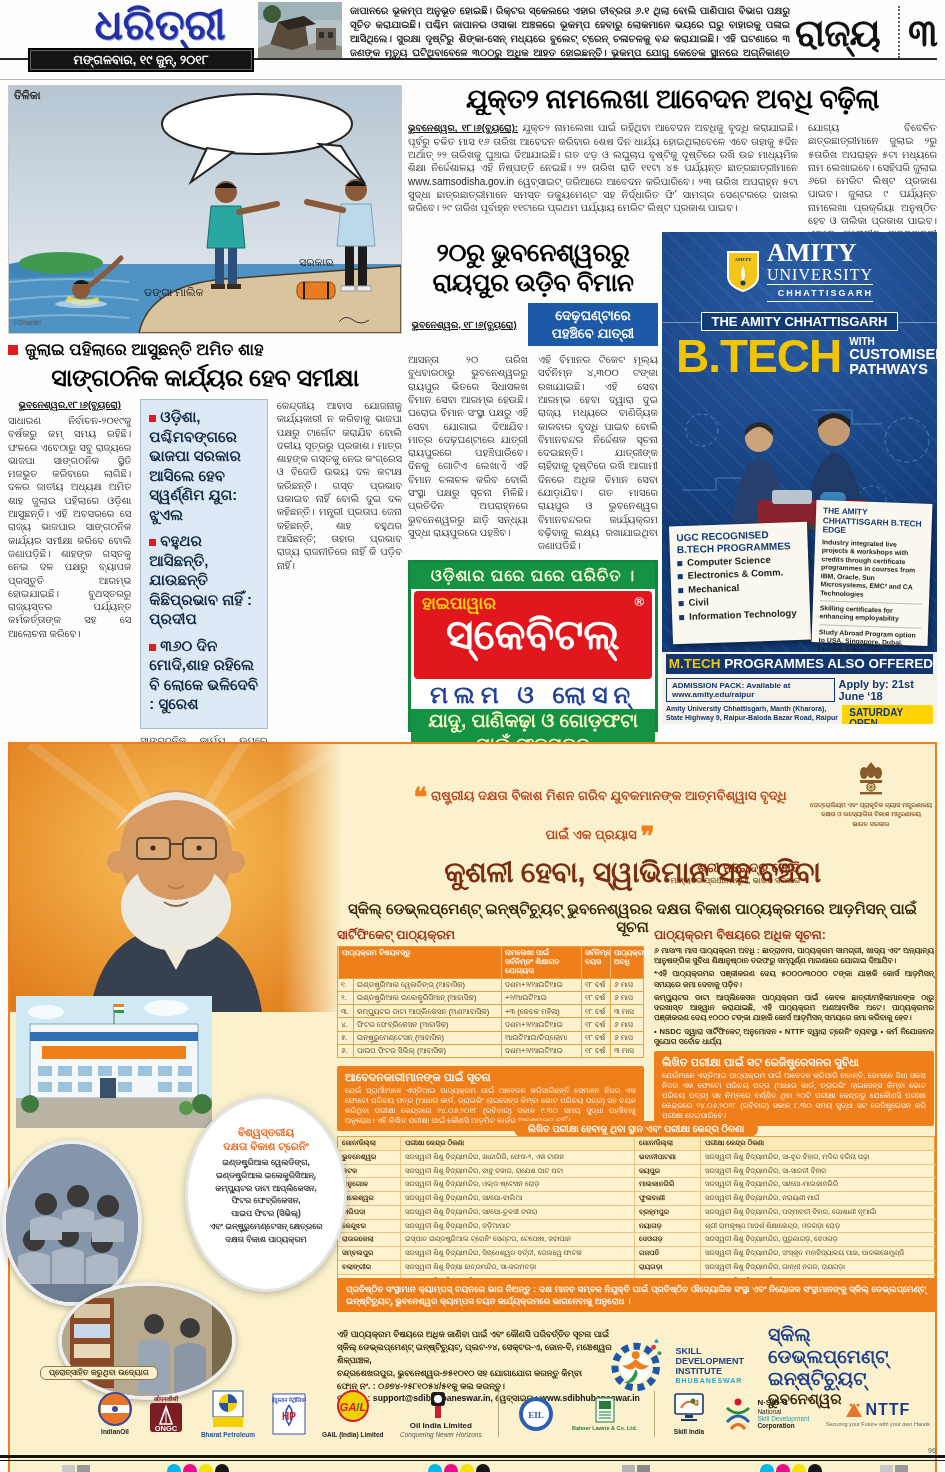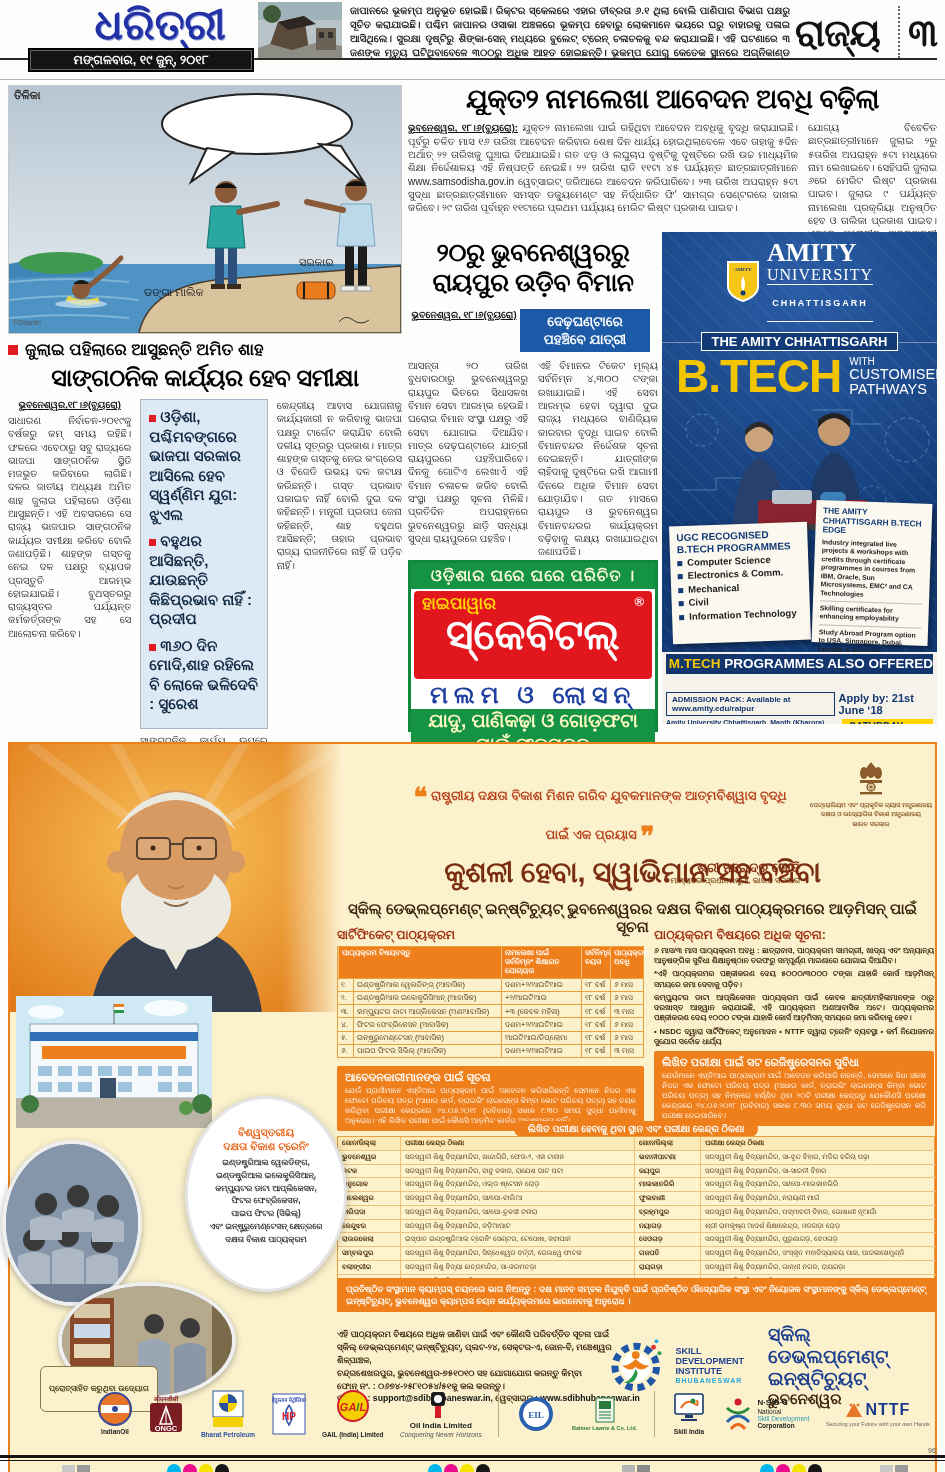--- a/index.html
+++ b/index.html
@@ -32,21 +32,21 @@
 .redsq{display:inline-block;width:10px;height:10px;background:#e01b22;margin-right:7px}
 .hibox{background:#1c5aa8;color:#fff;font-weight:bold;font-size:13.5px;text-align:center;line-height:1.3;padding:4px 2px}
 .pointbox{background:#dde9f5;border:1px solid #a8b8c8;padding:7px 8px}
 .pointbox .pt{font-size:15px;font-weight:bold;line-height:1.3;color:#0f2741;margin-bottom:7px}
 .pointbox .pt .sq{display:inline-block;width:7px;height:7px;background:#e01b22;margin-right:4px}
 
 .amity{background:#123a75;background-image:repeating-linear-gradient(45deg,rgba(160,220,255,.06) 0 2px,transparent 2px 14px),radial-gradient(circle at 50% 12%,#2a5ca5 0,#123a75 60%);overflow:hidden}
 .am-serif{font-family:"Liberation Serif",serif;color:#fff}
 .am-kicker{border:1.5px solid #fff;color:#fff;font-weight:bold;font-size:13px;padding:1px 10px;display:inline-block;background:#123a75}
 .btech{font-size:46px;font-weight:bold;color:#f2c500;letter-spacing:-1px;line-height:.95}
-.withtxt{color:#fff;font-weight:normal;line-height:1.02}
+.withtxt{color:#fff;font-weight:bold;line-height:1.02}
 .card{background:#faf8ef;box-shadow:2px 3px 6px rgba(0,0,0,.45);padding:6px 7px;color:#123a75}
 .card h4{font-size:10px;line-height:1.15;color:#123a75}
 .card li{list-style:none;font-size:9.5px;font-weight:bold;color:#222;margin:3px 0;line-height:1.1}
 .card li::before{content:"";display:inline-block;width:5px;height:5px;background:#123a75;margin-right:5px;vertical-align:middle}
 .edge p{font-size:6.8px;line-height:1.25;color:#222;font-weight:bold;padding:3px 0;border-bottom:1px solid #bbb}
 .edge p:last-child{border-bottom:none}
 .mtech-bar{background:#14366e;color:#fff;font-weight:bold;font-size:13.5px;text-align:right;line-height:20px}
 .adm{border:1.5px solid #14366e;color:#14366e;font-size:8px;font-weight:bold;padding:2px 5px}
 .apply{color:#14366e;font-size:11px;font-weight:bold}
 .addr{font-size:7px;color:#14366e;font-weight:bold;line-height:1.3}
@@ -83,21 +83,21 @@
 .etable{border:1.5px solid #e8a13c;background:#fdf3cf;font-size:7px;color:#4a2c08}
 .erow{display:grid;grid-template-columns:62px 234px 66px 236px}
 .erow>div{padding:2px 4px;border-top:1px solid #eec27c;border-left:1px solid #eec27c;line-height:1.25}
 .erow>div:first-child{border-left:none}
 .ehead{font-weight:bold;background:#fbe9b8}
 .ehead>div{border-top:none}
 .notebox{background:#ef7f1a;color:#fff;font-size:8.6px;font-weight:bold;line-height:1.4;padding:5px 9px;text-align:justify}
 .contact{font-size:8.6px;color:#3a2408;line-height:1.5;font-weight:bold}
 .sdi-odia1{font-size:19px;font-weight:bold;color:#1d3f8f;line-height:1.15}
 .sdi-odia2{font-size:15px;font-weight:bold;color:#3a2408}
-.promolabel{border:1px solid #8a7a4a;border-radius:6px;font-size:8px;font-weight:bold;color:#4a3a10;padding:17px 8px;background:#fbf2cd}
+.promolabel{border:1px solid #8a7a4a;border-radius:6px;font-size:8px;font-weight:bold;color:#4a3a10;padding:1px 8px;background:#fbf2cd}
 .logos{display:flex;align-items:center;justify-content:space-between}
 .chip{display:flex;flex-direction:column;align-items:center;justify-content:center;gap:2px}
 .chip .cap{font-size:6.5px;font-weight:bold;color:#222;text-align:center;line-height:1.1}
 .vdiv{width:1px;height:46px;background:#b9ab7a}
 .bubble{background:#fff;border:3px solid #e4e4e4;border-radius:50%;box-shadow:0 2px 8px rgba(0,0,0,.25);text-align:center;overflow:hidden}
 .bubble .bt{color:#e8631a;font-weight:bold;font-size:10.5px;line-height:1.35;padding-top:26px}
 .bubble .bx{font-size:8.2px;font-weight:bold;color:#333;line-height:1.55;white-space:pre-line;margin-top:4px}
 .photo-circ{border-radius:50%;border:4px solid #efefef;box-shadow:0 2px 6px rgba(0,0,0,.3);overflow:hidden;background:#7d8da3}
 
 .cmyk span{display:inline-block;width:14px;height:14px;border-radius:50%;margin-right:2px}
@@ -204,21 +204,21 @@
       </div>
       <div style="width:129px;height:142px;overflow:hidden" class="body-txt">ଯୋଗ୍ୟ ବିବେଚିତ ଛାତ୍ରଛାତ୍ରୀମାନେ ଜୁଲାଇ ୨ରୁ ୫ତାରିଖ ଅପରାହ୍ନ ୫ଟା ମଧ୍ୟରେ ନାମ ଲେଖାଇବେ। ସେହିପରି ଜୁଲାଇ ୬ରେ ମେରିଟ ଲିଷ୍ଟ ପ୍ରକାଶ ପାଇବ। ଜୁଲାଇ ୯ ପର୍ଯ୍ୟନ୍ତ ନାମଲେଖା ପ୍ରକ୍ରିୟା ଅନୁଷ୍ଠିତ ହେବ ଓ ତାଲିକା ପ୍ରକାଶ ପାଇବ। ଏଥିରେ ମନୋନୀତ ଛାତ୍ରଛାତ୍ରୀ ୧୯ରୁ ୨୧ତାରିଖ ମଧ୍ୟରେ ନାମ ଲେଖାଇବେ। ଜୁଲାଇ ୨ରୁ ଛାତ୍ରଛାତ୍ରୀଙ୍କ ପାଠପଢ଼ା ଆରମ୍ଭ ହେବ।</div>
     </div>
   </div>
 
   <div class="ab" style="left:408px;top:238px;width:250px">
     <div class="h2-art hl ct">
       <div>୨୦ରୁ ଭୁବନେଶ୍ୱରରୁ</div>
       <div>ରାୟପୁର ଉଡ଼ିବ ବିମାନ</div>
     </div>
-    <div style="display:flex;gap:0;margin-top:12px">
+    <div style="display:flex;align-items:center;gap:8px;margin-top:6px">
       <div class="dateline ct" style="width:112px">ଭୁବନେଶ୍ୱର, ୧୮।୬(ବ୍ୟୁରୋ)</div>
       <div class="hibox" style="width:130px">
         <div>ଦେଢ଼ଘଣ୍ଟାରେ</div>
         <div>ପହଞ୍ଚିବେ ଯାତ୍ରୀ</div>
       </div>
     </div>
     <div style="display:flex;gap:10px;margin-top:7px">
       <div class="body-txt" style="width:120px;height:196px;overflow:hidden">ଆସନ୍ତା ୨୦ ତାରିଖ ବୁଧବାରଠାରୁ ଭୁବନେଶ୍ୱରରୁ ରାୟପୁର ଭିତରେ ସିଧାସଳଖ ବିମାନ ସେବା ଆରମ୍ଭ ହେଉଛି। ଘରୋଇ ବିମାନ ସଂସ୍ଥା ପକ୍ଷରୁ ଏହି ସେବା ଯୋଗାଇ ଦିଆଯିବ। ମାତ୍ର ଦେଢ଼ଘଣ୍ଟାରେ ଯାତ୍ରୀ ରାୟପୁରରେ ପହଞ୍ଚିପାରିବେ। ଦିନକୁ ଗୋଟିଏ ଲେଖାଏଁ ଏହି ବିମାନ ଚଳାଚଳ କରିବ ବୋଲି ସଂସ୍ଥା ପକ୍ଷରୁ ସୂଚନା ମିଳିଛି। ପ୍ରତିଦିନ ଅପରାହ୍ନରେ ଭୁବନେଶ୍ୱରରୁ ଛାଡ଼ି ସନ୍ଧ୍ୟା ସୁଦ୍ଧା ରାୟପୁରରେ ପହଞ୍ଚିବ।</div>
       <div class="body-txt" style="width:120px;height:196px;overflow:hidden">ଏହି ବିମାନର ଟିକେଟ ମୂଲ୍ୟ ସର୍ବନିମ୍ନ ୪,୩୦୦ ଟଙ୍କା ରଖାଯାଇଛି। ଏହି ସେବା ଆରମ୍ଭ ହେବା ଦ୍ୱାରା ଦୁଇ ରାଜ୍ୟ ମଧ୍ୟରେ ବାଣିଜ୍ୟିକ କାରବାର ବୃଦ୍ଧି ପାଇବ ବୋଲି ବିମାନବନ୍ଦର ନିର୍ଦ୍ଦେଶକ ସୂଚନା ଦେଇଛନ୍ତି। ଯାତ୍ରୀଙ୍କ ଚାହିଦାକୁ ଦୃଷ୍ଟିରେ ରଖି ଆଗାମୀ ଦିନରେ ଅଧିକ ବିମାନ ସେବା ଯୋଡ଼ାଯିବ। ଗତ ମାସରେ ରାୟପୁର ଓ ଭୁବନେଶ୍ୱର ବିମାନବନ୍ଦରର କାର୍ଯ୍ୟକ୍ରମ ବଢ଼ିବାକୁ ଲକ୍ଷ୍ୟ ରଖାଯାଇଥିବା ଜଣାପଡ଼ିଛି।</div>
     </div>
@@ -264,21 +264,21 @@
     <div style="display:flex;justify-content:center;align-items:center;gap:7px;margin-top:9px">
       <svg width="34" height="42" viewBox="0 0 34 42">
         <path d="M2 2 L32 2 L32 26 Q32 36 17 41 Q2 36 2 26 Z" fill="#f5c518" stroke="#fff" stroke-width="2"></path>
         <text x="17" y="11" font-size="5" text-anchor="middle" fill="#123a75" font-weight="bold" font-family="Liberation Serif,serif">AMITY</text>
         <path d="M17 16 Q13 24 17 32 Q21 24 17 16" fill="#fff"></path>
         <circle cx="17" cy="33" r="2.5" fill="#123a75"></circle>
       </svg>
       <div>
         <div class="am-serif" style="font-size:26px;font-weight:bold;line-height:.95"><span>AMITY</span></div>
         <div class="am-serif" style="font-size:16px;letter-spacing:1px"><span>UNIVERSITY</span></div>
-        <div style="color:#fff;font-size:9px;font-weight:bold;letter-spacing:2px;border-top:1px solid #fff;border-bottom:1px solid #fff;text-align:center;padding:13px 0">CHHATTISGARH</div>
+        <div style="color:#fff;font-size:9px;font-weight:bold;letter-spacing:2px;border-top:1px solid #fff;border-bottom:1px solid #fff;text-align:right;padding:3px 0">CHHATTISGARH</div>
       </div>
     </div>
     <div class="ct" style="margin-top:10px;position:relative">
       <div style="position:absolute;left:0;top:10px;width:100%;height:1px;background:#ffffff66"></div>
       <span class="am-kicker" style="position:relative">THE AMITY CHHATTISGARH</span>
     </div>
     <div style="display:flex;align-items:center;gap:8px;padding:4px 10px 0 14px">
       <div class="btech">B.TECH</div>
       <div class="withtxt">
         <div style="font-size:10px">WITH</div>
@@ -324,21 +324,21 @@
 
       <p><span>Industry integrated live projects &amp; workshops with credits through certificate programmes in courses from IBM, Oracle, Sun Microsystems, EMC² and CA Technologies</span></p>
           <p><span>Skilling certificates for enhancing employability</span></p>
           <p><span>Study Abroad Program option to USA, Singapore, Dubai, London &amp; Australia</span></p>
           <p><span>Students' gateway to prestigious national &amp; international level exams like GATE, NET, CAT, GMAT, GRE etc.</span></p>
         </div>
     </div>
 
     <div class="ab" style="left:0;top:420px;width:275px;height:72px;background:#f4f2ea;padding:2px 4px">
       <div class="mtech-bar"><span style="color:#f2c500">M.TECH</span><span> PROGRAMMES ALSO OFFERED</span></div>
-      <div style="display:flex;align-items:flex-start;gap:4px;margin-top:18px">
+      <div style="display:flex;align-items:flex-start;gap:4px;margin-top:4px">
         <div class="adm">ADMISSION PACK: Available at www.amity.edu/raipur</div>
         <div class="apply">Apply by: 21st June ‘18</div>
       </div>
       <div style="display:flex;justify-content:space-between;align-items:flex-end;margin-top:2px">
         <div class="addr" style="width:195px">
           <div>Amity University Chhattisgarh, Manth (Kharora), State Highway 9, Raipur-Baloda Bazar Road, Raipur</div>
           <div>Tel: 77-730-10791/92/93  |  admissions@rpr.amity.edu</div>
         </div>
         <div class="satopen">SATURDAY OPEN</div>
       </div>

